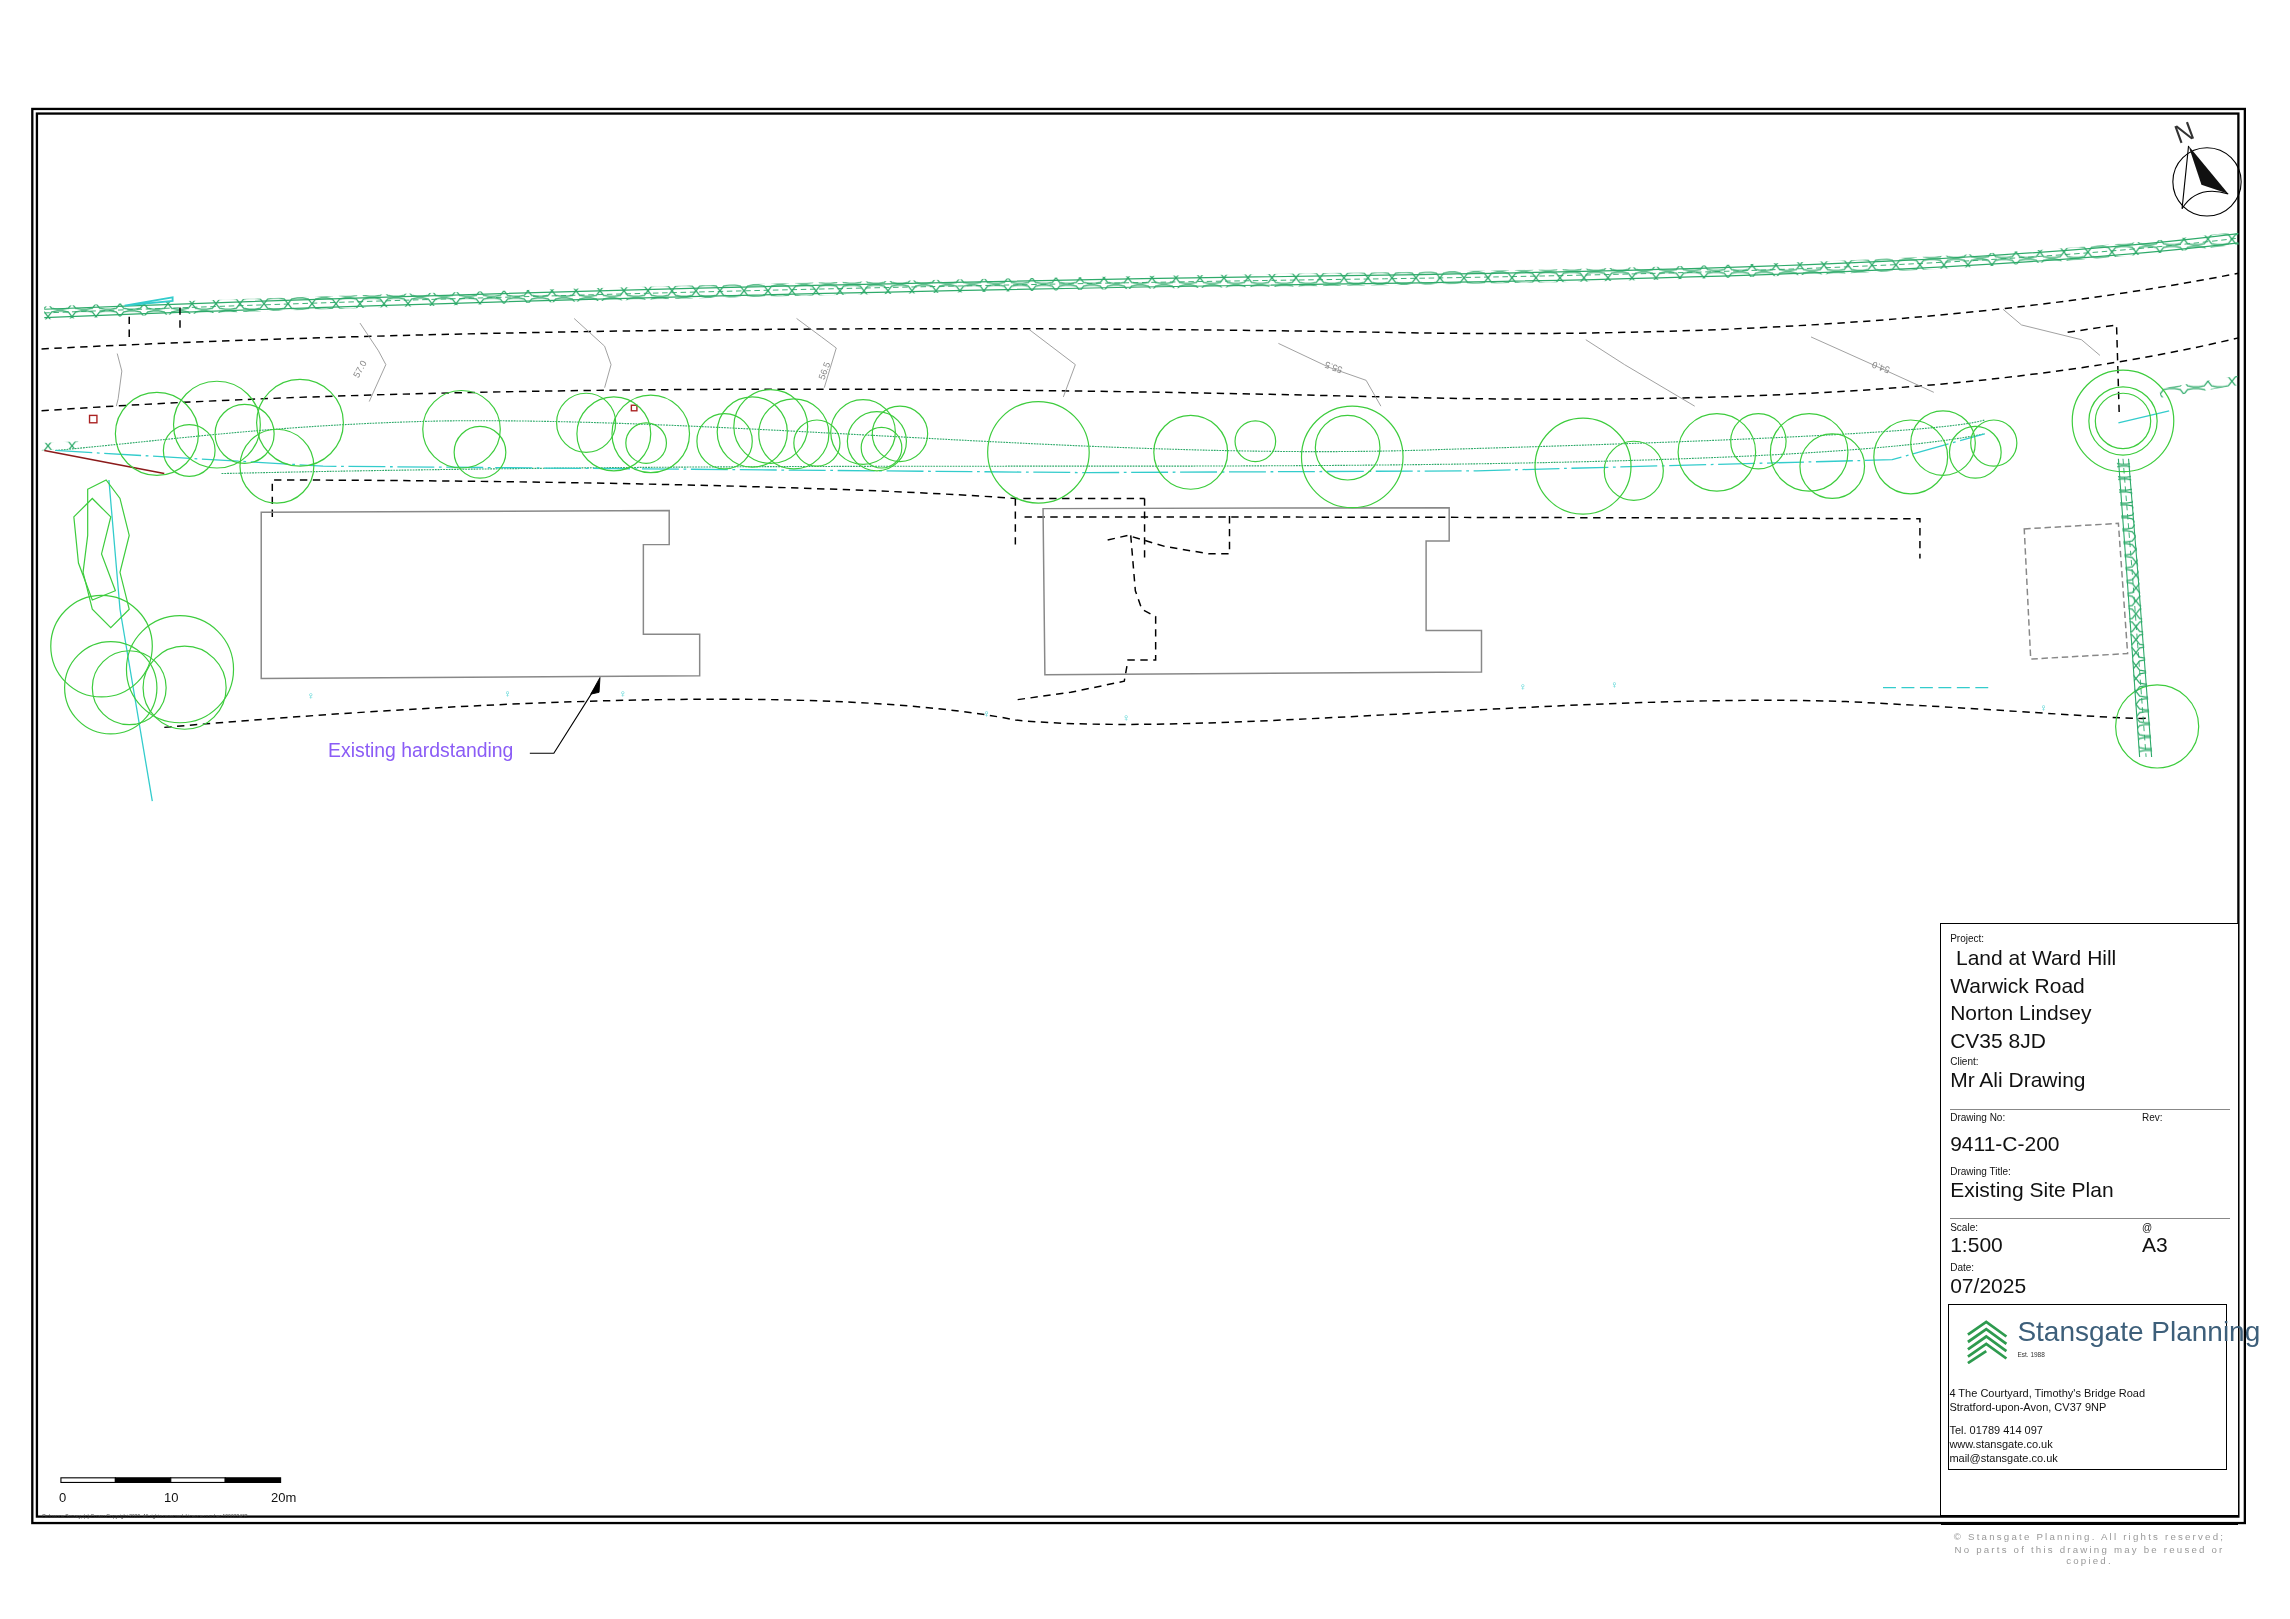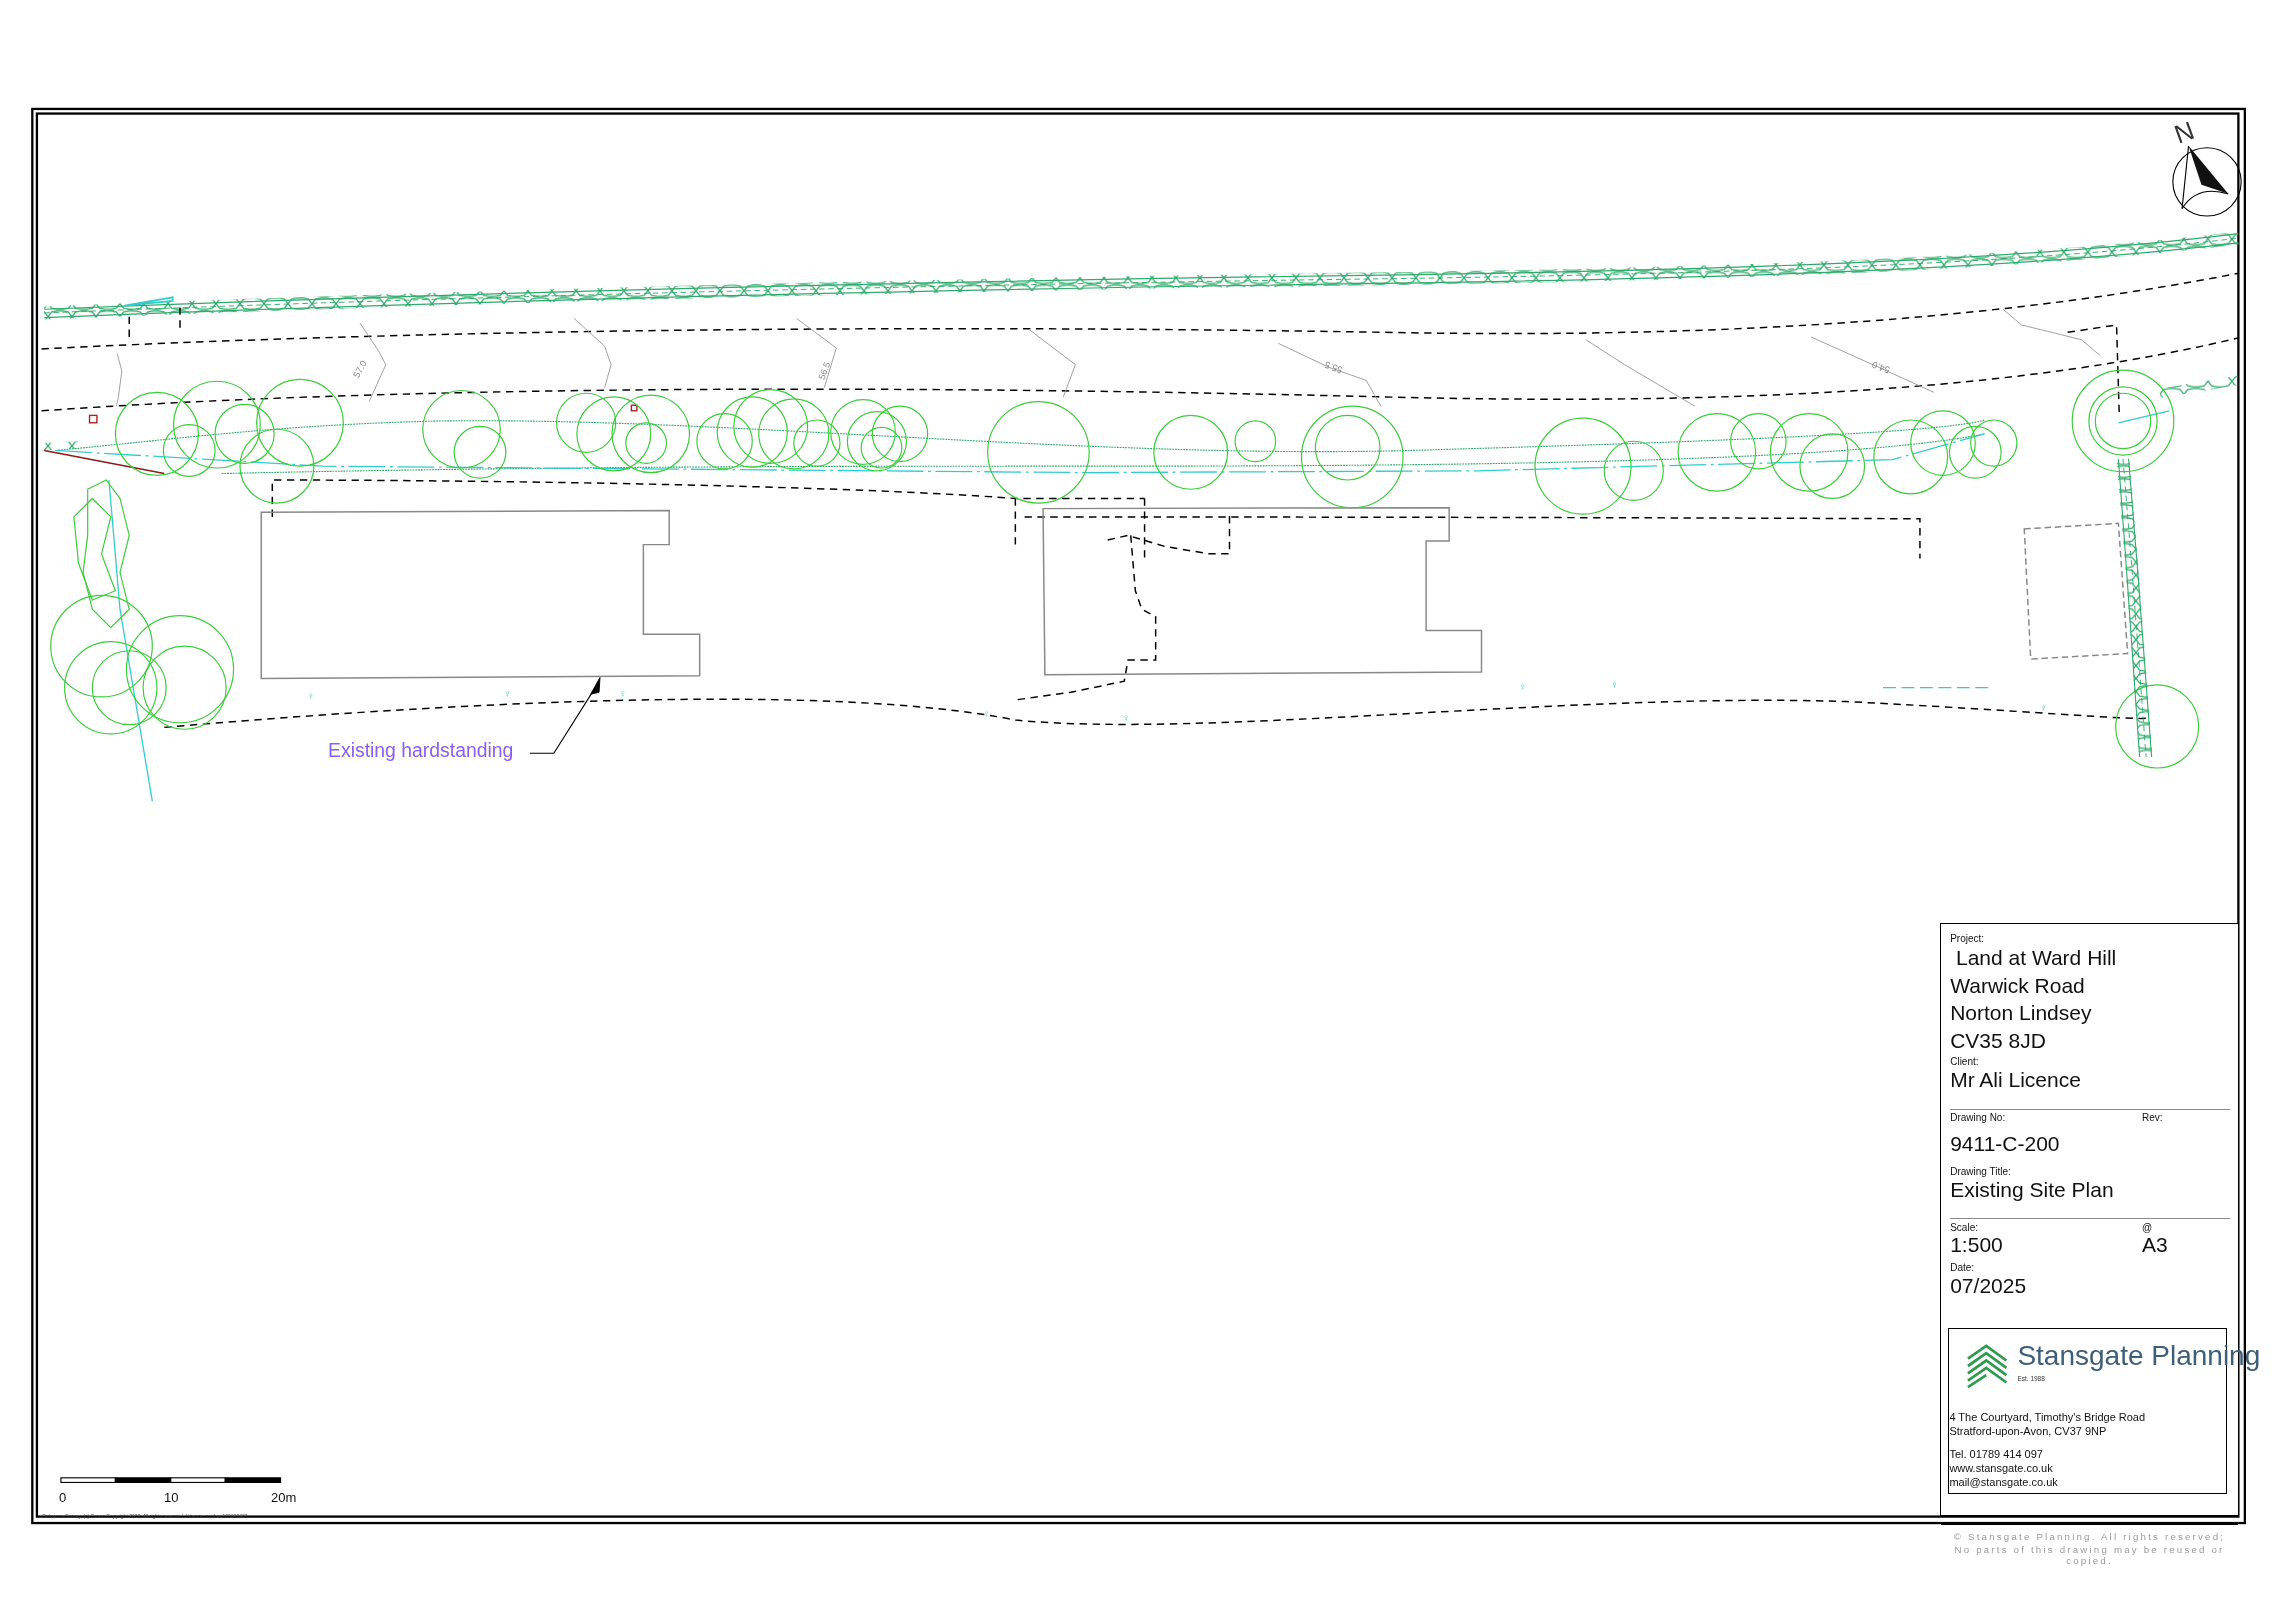--- a/index.html
+++ b/index.html
@@ -3,21 +3,21 @@
 <meta charset="utf-8">
 <style>
   html, body { margin:0; padding:0; background:#ffffff; }
   body { width:2291px; height:1620px; position:relative; overflow:hidden; font-family:"Liberation Sans", sans-serif; }
   #drawing { position:absolute; left:0; top:0; width:2291px; height:1620px; }
   .tb { position:absolute; left:1940px; top:923px; width:299px; height:593px; border:1.8px solid #000; box-sizing:border-box; background:#fff; }
   .tb-info { position:absolute; left:0; top:0; width:100%; height:378px; }
   .lbl { position:absolute; font-size:10px; color:#111; }
   .val { position:absolute; font-size:21px; color:#111; line-height:1; white-space:nowrap; }
   .rule { position:absolute; left:9.2px; width:280px; height:0; border-top:1.8px solid #888; }
-  .tb-logo { position:absolute; left:7.4px; top:380px; width:279px; height:166px; border:1.8px solid #000; box-sizing:border-box;margin-top:24px; }
+  .tb-logo { position:absolute; left:7.4px; top:380px; width:279px; height:166px; border:1.8px solid #000; box-sizing:border-box; }
   .tb-copy { position:absolute; left:0; top:552px; width:100%; height:37px; border-top:1.8px solid #000;margin-top:48px; }
   .copy-line { position:absolute; left:0; width:100%; text-align:center; font-size:9.7px; letter-spacing:2.2px; color:#999; }
   .brand { position:absolute; left:68px; top:11px; font-size:28px; color:#3d5f7a; white-space:nowrap; }
   .est { position:absolute; left:68px; top:46px; font-size:6.5px; color:#333; }
   .addr { position:absolute; left:0; width:100%; font-size:11px; color:#111; line-height:14px; }
   .annot { position:absolute; left:328px; top:739px; font-size:19.4px; color:#8b5cf6; white-space:nowrap; }
   .scale-lbl { position:absolute; top:1490px; font-size:13px; color:#111; }
   .os-note { position:absolute; left:42px; top:1513px; font-size:5px; color:#333; white-space:nowrap; }
 </style>
 </head>
@@ -193,21 +193,21 @@
 <div class="os-note">Ordnance Survey, (c) Crown Copyright 2020. All rights reserved. Licence number 100022432</div>
 
 <div class="tb">
   <div class="tb-info">
     <div class="lbl" style="left:9.2px;top:9.2px;">Project:</div>
     <div class="val" style="left:15px;top:23px;">Land at Ward Hill</div>
     <div class="val" style="left:9.2px;top:51px;">Warwick Road</div>
     <div class="val" style="left:9.2px;top:78px;">Norton Lindsey</div>
     <div class="val" style="left:9.2px;top:106px;text-align:center;">CV35 8JD</div>
     <div class="lbl" style="left:9.2px;top:132px;">Client:</div>
-    <div class="val" style="left:9.2px;top:145px;">Mr Ali Licence</div>
+    <div class="val" style="left:9.2px;top:145px;">Mr Ali Drawing</div>
     <div class="rule" style="top:185px;"></div>
     <div class="lbl" style="left:9.2px;top:188px;">Drawing No:</div>
     <div class="lbl" style="left:201px;top:188px;">Rev:</div>
     <div class="val" style="left:9.2px;top:209px;">9411-C-200</div>
     <div class="val" style="left:201px;top:209px;"></div>
     <div class="lbl" style="left:9.2px;top:242px;">Drawing Title:</div>
     <div class="val" style="left:9.2px;top:255px;">Existing Site Plan</div>
     <div class="rule" style="top:294px;"></div>
     <div class="lbl" style="left:9.2px;top:298px;">Scale:</div>
     <div class="lbl" style="left:201px;top:298px;">@</div>

